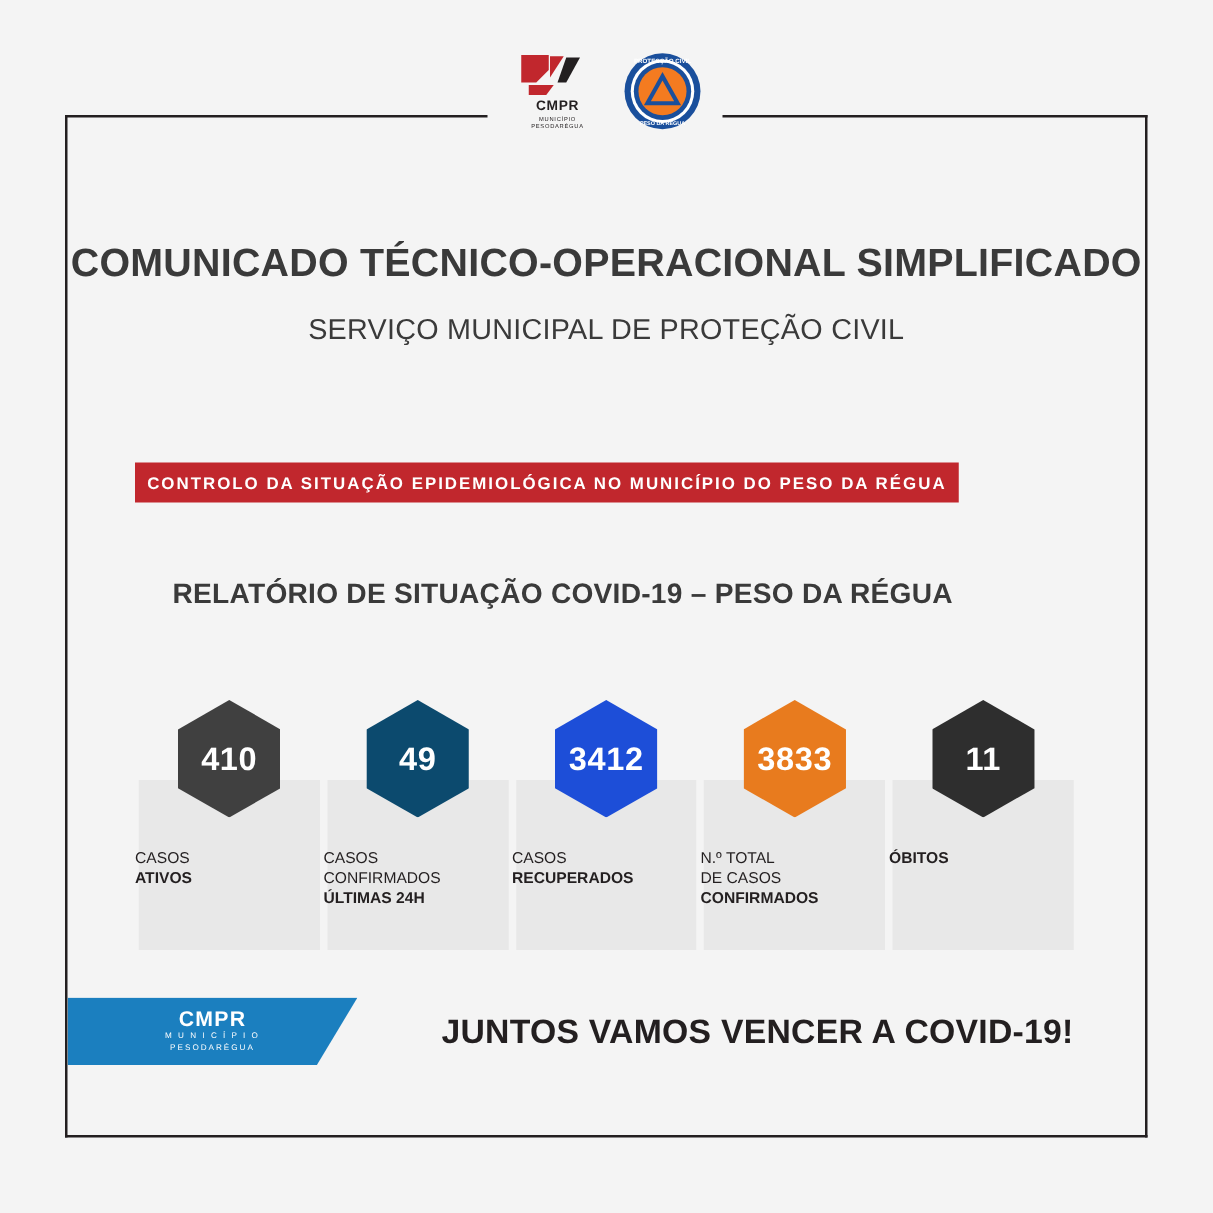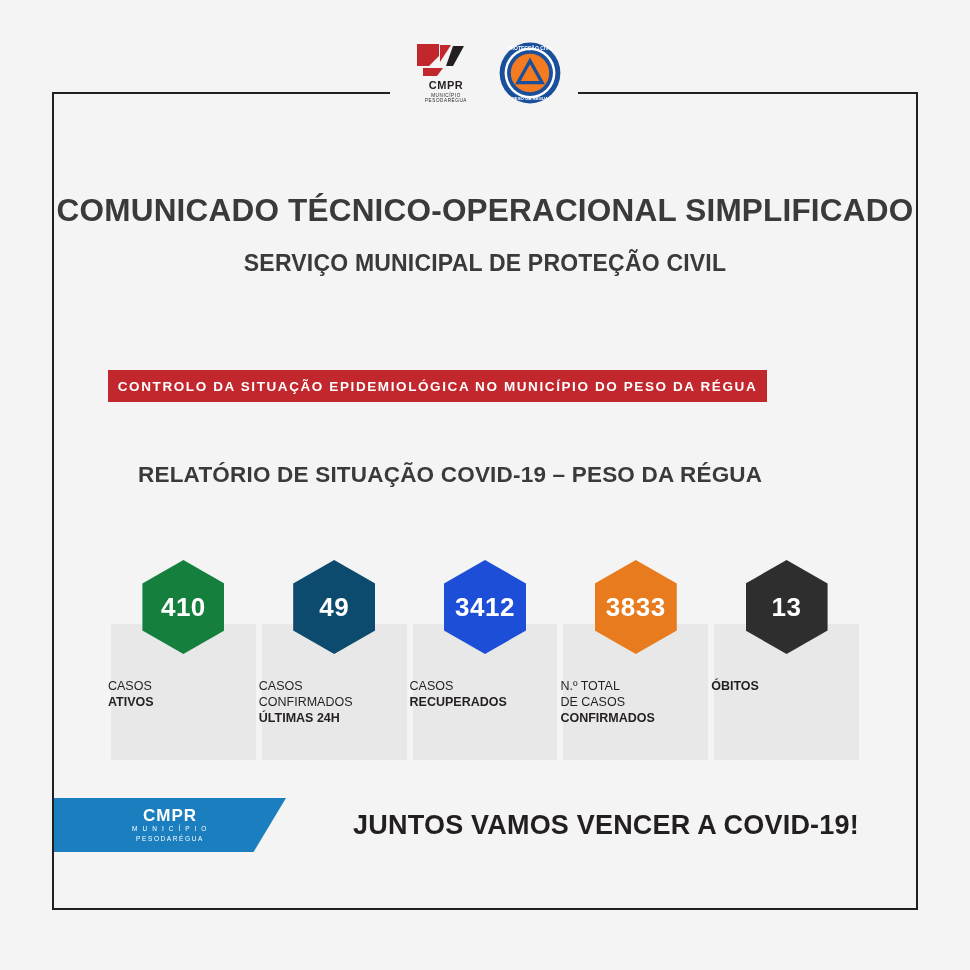--- a/index.html
+++ b/index.html
@@ -61,21 +61,20 @@
     letter-spacing: .2px;
     color: #3a3a3a;
     font-stretch: condensed;
   }
   .subtitle {
     position: absolute; left: 0; right: 0; top: 250px;
     text-align: center;
     font-size: 23px;
     color: #3a3a3a;
     letter-spacing: .2px;
-    font-weight: bold;
   }
 
   .validade {
     position: absolute; left: 0; right: 0; top: 294px;
     display: flex; justify-content: center; align-items: center;
     gap: 6px;
     font-size: 13px; color: #3a3a3a;
   }
   .validade .lbl { letter-spacing: .3px; }
   .validade .chip {
@@ -217,21 +216,21 @@
 
 
   <div class="red-band">CONTROLO DA SITUAÇÃO EPIDEMIOLÓGICA NO MUNICÍPIO DO PESO DA RÉGUA</div>
 
   <div class="report-title">RELATÓRIO DE SITUAÇÃO COVID-19 – PESO DA RÉGUA</div>
 
   <div class="stats">
 
     <div class="stat">
       <div class="card"></div>
-      <div class="hex" style="background:#15803d">
+      <div class="hex" style="background:#404040">
         <span>410</span>
       </div>
       <div class="label">
         <div>CASOS</div>
         <b>ATIVOS</b>
       </div>
     </div>
 
     <div class="stat">
       <div class="card"></div>
@@ -264,21 +263,21 @@
       <div class="label">
         <div>N.º TOTAL</div>
         <div>DE CASOS</div>
         <b>CONFIRMADOS</b>
       </div>
     </div>
 
     <div class="stat">
       <div class="card"></div>
       <div class="hex" style="background:#2e2e2e">
-        <span>13</span>
+        <span>11</span>
       </div>
       <div class="label">
         <b>ÓBITOS</b>
       </div>
     </div>
 
   </div>
 
   <div class="footer">
     <div class="footer-blue">

